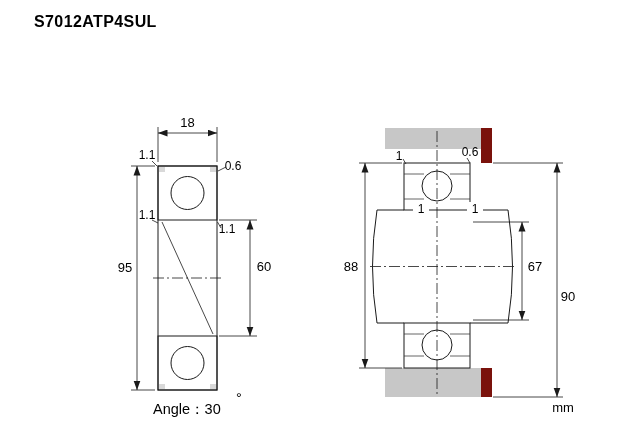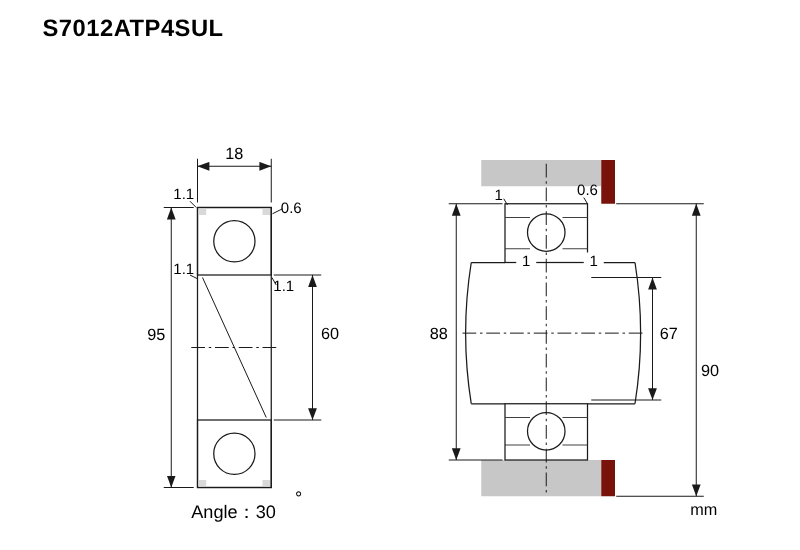--- a/index.html
+++ b/index.html
@@ -2,21 +2,21 @@
 <html><head>
 <meta charset="utf-8">
 <style>
   html,body { margin:0; padding:0; background:#fff; }
   .page {
     position:relative; width:640px; height:440px; background:#ffffff;
     font-family:"Liberation Sans", sans-serif; overflow:hidden;
   }
   .title {
     position:absolute; left:34px; top:13px;
-    font-size:19px; font-weight:700; color:#000; letter-spacing:.4px;
+    font-size:16px; font-weight:700; color:#000; letter-spacing:.4px;
   }
   svg { position:absolute; left:0; top:0; }
   svg text { fill:#000; font-family:"Liberation Sans", sans-serif; }
   .ln   { stroke:#1a1a1a; stroke-width:1; fill:none; }
   .thin { stroke:#1a1a1a; stroke-width:0.8; fill:none; }
   .race { stroke:#333; stroke-width:0.75; fill:none; }
   .dash { stroke:#1a1a1a; stroke-width:0.8; fill:none; stroke-dasharray:11 3 2 3; }
   .t13 { font-size:13px; }
   .t12 { font-size:12px; }
   .t14 { font-size:14.5px; }

